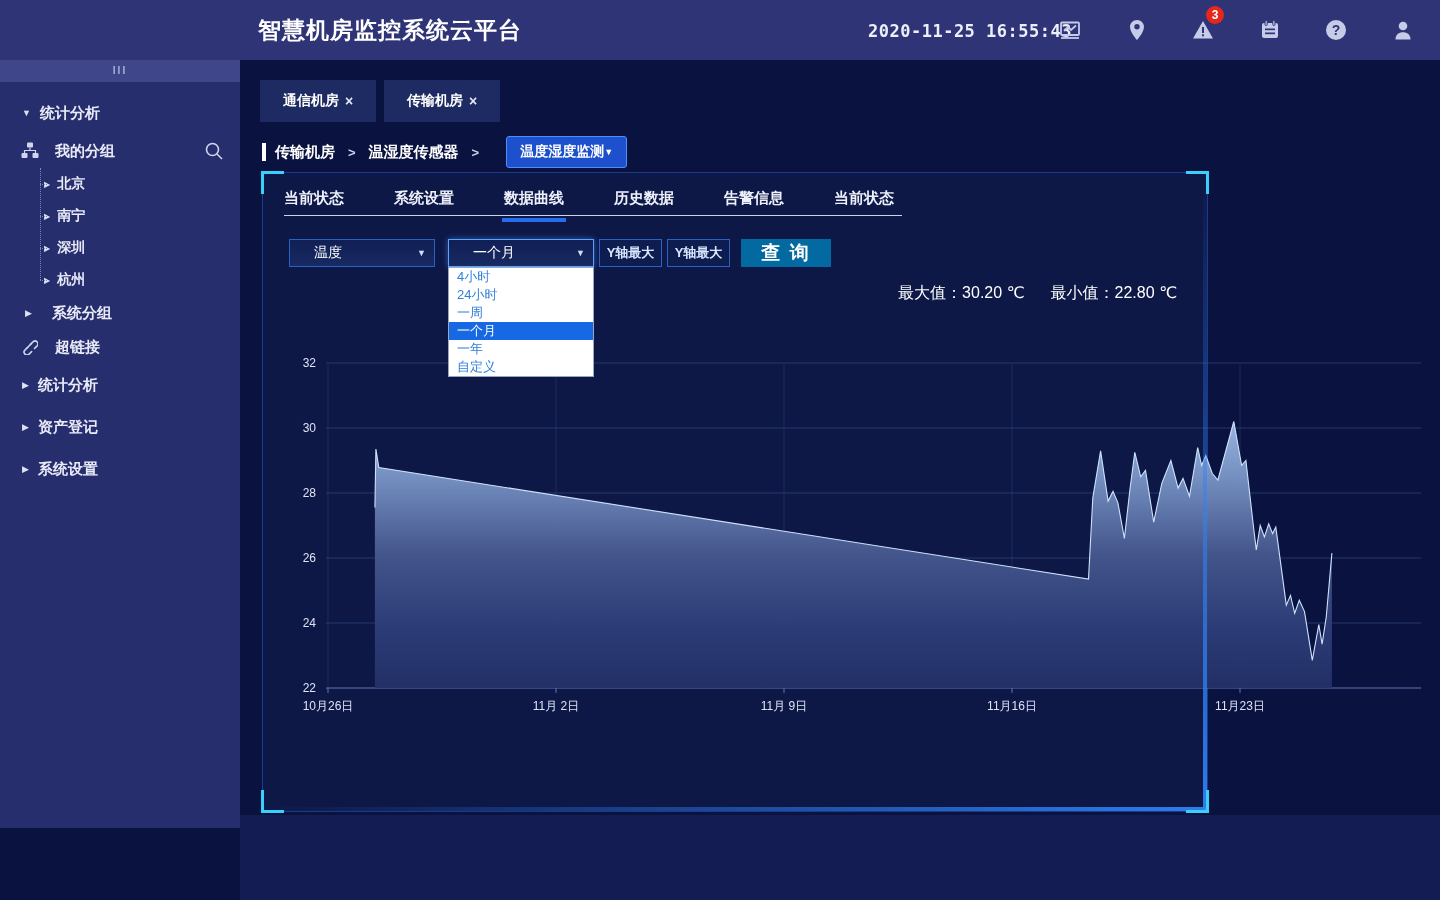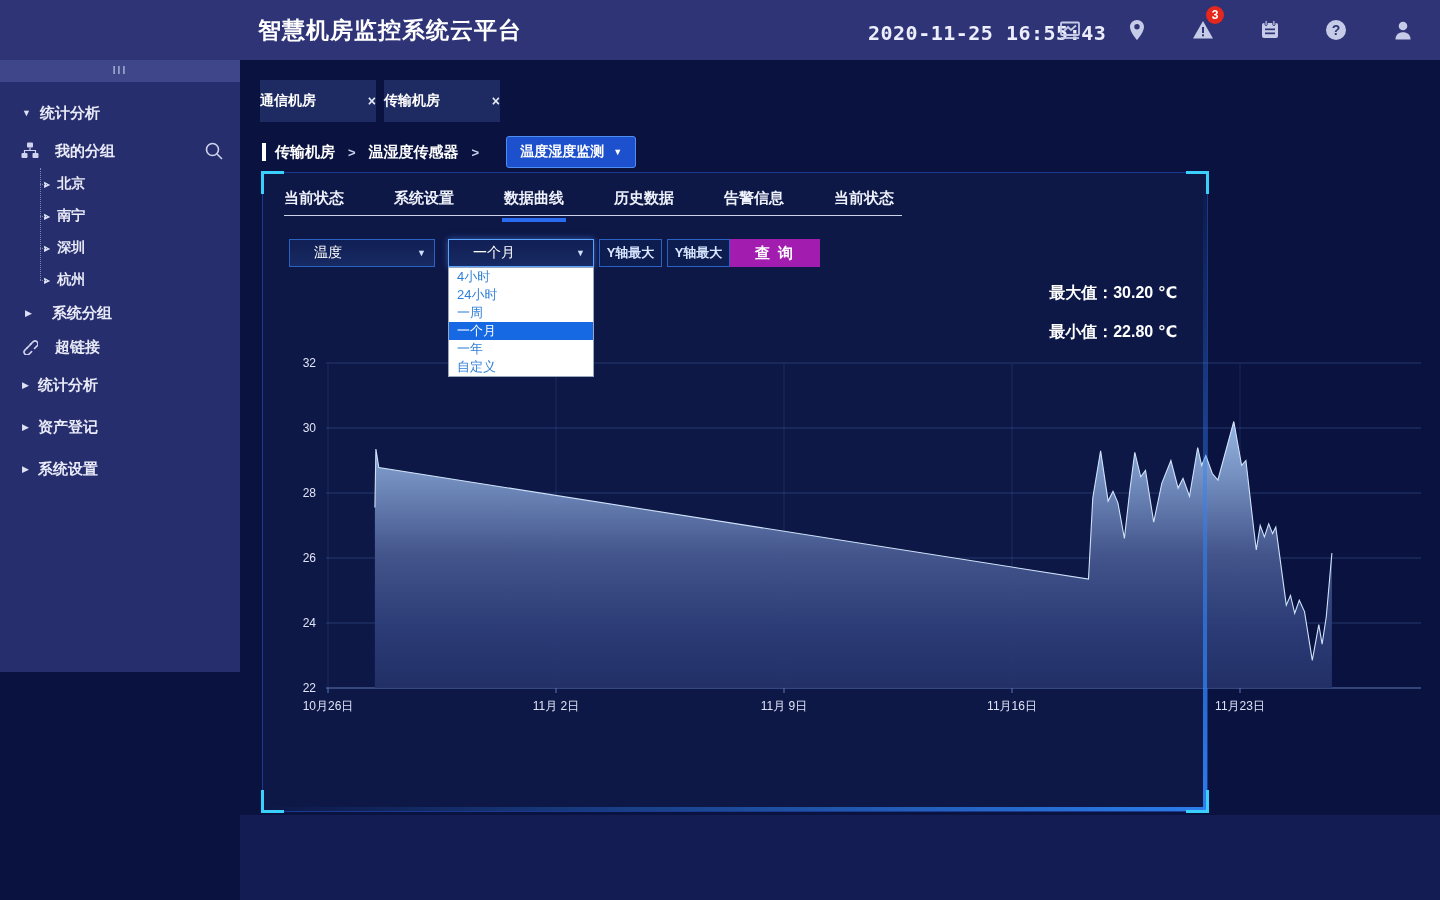--- a/index.html
+++ b/index.html
@@ -4,27 +4,27 @@
 <style>
   html,body{margin:0;padding:0;}
   body{width:1440px;height:900px;overflow:hidden;position:relative;background:#0a1340;
        font-family:"Liberation Sans","DejaVu Sans",sans-serif;color:#fff;}
   
   .header{position:absolute;left:0;top:0;width:1440px;height:60px;background:#2f3477;}
   .logo{position:absolute;left:26px;top:6px;font-size:40px;font-weight:bold;font-style:italic;
         color:#e8281e;letter-spacing:1px;}
   .app-title{position:absolute;left:258px;top:15px;font-size:23px;font-weight:bold;letter-spacing:1px;}
   .clock{position:absolute;left:868px;top:21px;font-family:"DejaVu Sans Mono",monospace;
-         font-size:20px;font-weight:bold;color:#eceefb;letter-spacing:.5px;}
+         font-size:17px;font-weight:bold;color:#eceefb;letter-spacing:.5px;}
   .hicon{position:absolute;top:18px;width:24px;height:24px;cursor:pointer;}
   .badge{position:absolute;left:1206px;top:6px;min-width:10px;height:18px;border-radius:9px;
          background:#e5271d;color:#fff;font-size:12px;font-weight:bold;text-align:center;
          line-height:18px;padding:0 4px;z-index:2;}
   
-  .sidebar{position:absolute;left:0;top:60px;width:240px;height:612px;background:#272e6d;}
+  .sidebar{position:absolute;left:0;top:60px;width:240px;height:768px;background:#272e6d;}
   .side-handle{height:22px;background:#3f4689;color:#aab0d8;text-align:center;font-size:10px;
                letter-spacing:2px;line-height:22px;cursor:pointer;font-weight:bold;}
   .side-list{padding-top:10px;}
   .side-item{position:relative;display:flex;align-items:center;height:34px;color:#e9ebf8;cursor:pointer;}
   .side-item .caret{font-size:9px;color:#dfe2f4;margin-right:9px;}
   .lv0{padding-left:22px;font-size:15px;font-weight:bold;}
   .lv0.tall{height:42px;}
   .lv1{padding-left:20px;font-size:15px;font-weight:bold;}
   .lv1 .sicon{width:20px;height:20px;margin-right:15px;display:inline-flex;}
   .lv1 .caret{margin-left:5px;margin-right:20px;}
@@ -33,28 +33,28 @@
                      border-left:1px dotted #7e85b8;}
   .lv2{padding-left:44px;font-size:14px;height:32px;font-weight:bold;}
   .lv2::after{content:'';position:absolute;left:40px;top:50%;width:7px;border-top:1px dotted #7e85b8;}
   .lv2 .caret{margin-right:7px;font-size:8px;}
   .side-search{position:absolute;right:16px;top:50%;transform:translateY(-50%);width:20px;height:20px;}
   
   .content{position:absolute;left:240px;top:60px;width:1200px;height:840px;background:#0a1340;}
   .content-footer{position:absolute;left:0;top:755px;width:1200px;height:85px;background:#141d53;}
   .ws-tabs{position:absolute;left:20px;top:20px;display:flex;gap:8px;}
   .ws-tab{width:116px;height:42px;background:#1d2b62;display:flex;align-items:center;
-          justify-content:space-between;gap:6px;font-size:14px;font-weight:bold;cursor:pointer;}
+          justify-content:center;gap:6px;font-size:14px;font-weight:bold;cursor:pointer;}
   .ws-close{font-size:14px;color:#e6e9f6;cursor:pointer;}
   .breadcrumb{position:absolute;left:22px;top:76px;height:32px;display:flex;align-items:center;}
   .bc-bar{width:4px;height:18px;background:#ffffff;margin-right:9px;}
   .bc-crumb{font-size:15px;font-weight:bold;cursor:pointer;}
   .bc-sep{margin:0 13px;color:#ccd2ec;font-size:13px;font-weight:bold;}
   .bc-btn{margin-left:14px;height:32px;padding:0 13px;background:#1d50cc;border:1px solid #4f8ef2;
-          border-radius:3px;display:flex;align-items:center;gap:9px;font-size:14px;font-weight:bold;
+          border-radius:3px;display:flex;align-items:center;font-size:14px;font-weight:bold;
           cursor:pointer;box-sizing:border-box;}
   .bc-caret{font-size:9px;}
   
   .panel{position:absolute;left:22px;top:112px;width:946px;height:640px;background:#0d1847;
          border:1px solid #1a3a8f;box-sizing:border-box;}
   .corner{position:absolute;width:20px;height:20px;border:3px solid #3bd0fb;z-index:7;}
   .corner.tl{left:-2px;top:-2px;border-right:none;border-bottom:none;}
   .corner.tr{right:-2px;top:-2px;border-left:none;border-bottom:none;}
   .corner.bl{left:-2px;bottom:-2px;border-right:none;border-top:none;}
   .corner.br{right:-2px;bottom:-2px;border-left:none;border-top:none;}
@@ -75,25 +75,25 @@
   .sel .sel-caret{font-size:9px;color:#cfe0ff;}
   .sel.focus{border-color:#5aa2ff;box-shadow:0 0 6px rgba(80,150,255,.55);}
   .range-wrap{position:relative;margin-left:13px;}
   .dropdown{position:absolute;left:0;top:28px;width:146px;background:#ffffff;border:1px solid #9aa7bd;
             box-sizing:border-box;z-index:9;}
   .opt{height:18px;line-height:18px;padding-left:8px;font-size:13px;color:#2f7fd8;cursor:pointer;}
   .opt.selected{background:#1668e3;color:#fff;}
   .ybtn{width:63px;height:28px;margin-left:5px;border:1px solid #2a62c4;background:#0e1d50;
         color:#d9e6ff;font-size:13px;display:flex;align-items:center;justify-content:center;
         box-sizing:border-box;cursor:pointer;font-weight:bold;}
-  .qbtn{width:90px;height:28px;margin-left:0;background:#a21caf;color:#fff;font-size:15px;
+  .qbtn{width:90px;height:28px;margin-left:11px;background:#0369a1;color:#fff;font-size:19px;
         font-weight:bold;display:flex;align-items:center;justify-content:center;cursor:pointer;
         letter-spacing:2px;}
-  .stats{position:absolute;right:30px;top:110px;font-size:16px;display:flex;gap:18px;z-index:2;
-         font-weight:bold;flex-direction:column;}
+  .stats{position:absolute;right:30px;top:110px;font-size:16px;display:flex;gap:26px;z-index:2;
+         font-weight:normal;}
   .chart-svg{position:absolute;left:0;top:0;z-index:1;}
   svg text{font-family:"Liberation Sans","DejaVu Sans",sans-serif;}
 </style>
 </head>
 <body>
 
 <div class="header">
   <div class="app-title">智慧机房监控系统云平台</div>
   <div class="clock">2020-11-25 16:55:43</div>
 

